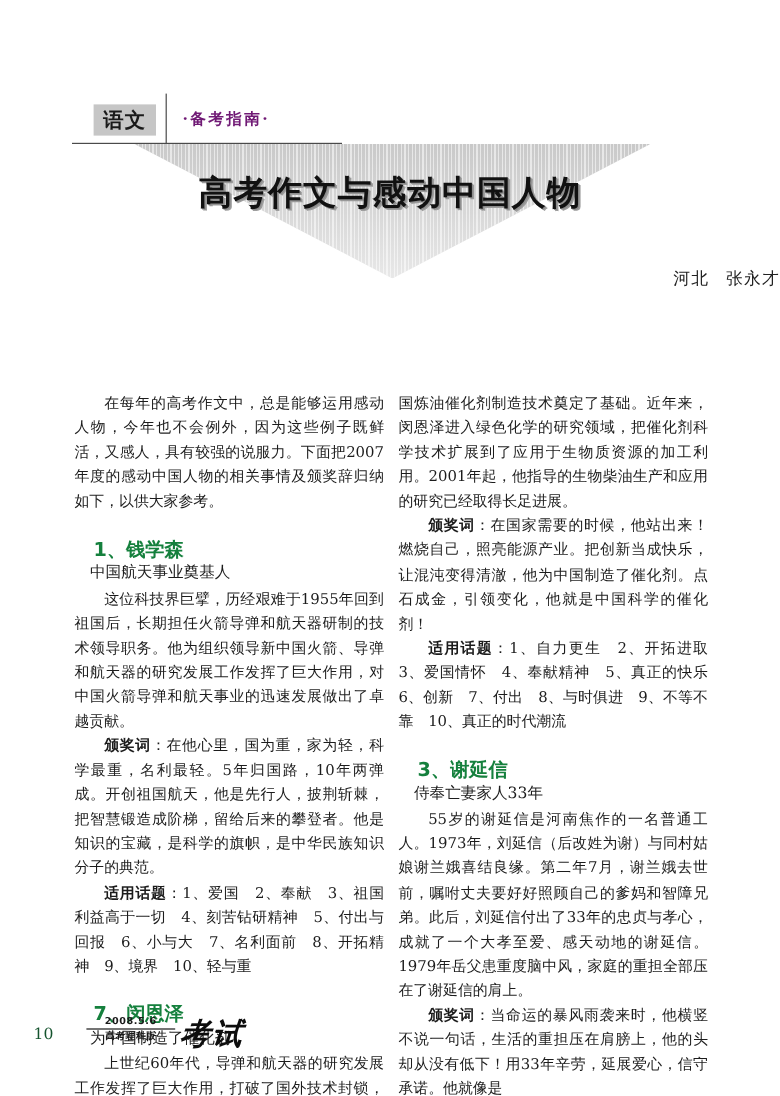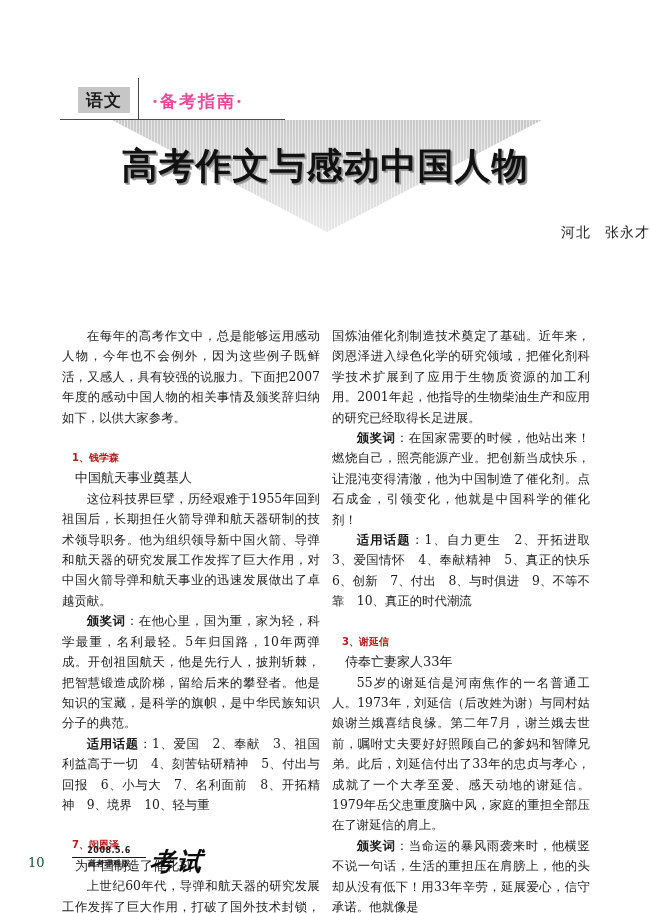--- a/index.html
+++ b/index.html
@@ -55,23 +55,23 @@
     font-size: 17px;
     letter-spacing: 1px;
     color: #1a1a1a;
   }
   .header-section {
     position: absolute;
     left: 152px;
     top: 54px;
     font-family: "DejaVu Serif", "Liberation Serif", serif;
     font-weight: bold;
-    font-size: 17px;
+    font-size: 13px;
     letter-spacing: 2px;
-    color: #ec4899;
+    color: #701a75;
   }
 
   
   .title-block {
     position: absolute;
     left: 0;
     top: 120px;
     width: 650px;
     height: 140px;
   }
@@ -91,21 +91,21 @@
     clip-path: polygon(0% 0%, 100% 0%, 50% 100%);
   }
   .main-title {
     position: absolute;
     left: 0;
     top: 22px;
     width: 650px;
     text-align: center;
     font-family: "DejaVu Sans", "Liberation Sans", sans-serif;
     font-weight: bold;
-    font-size: 36px;
+    font-size: 28px;
     letter-spacing: 1px;
     color: #111111;
     text-shadow: 1px 1px 0 #8d8d8d, 2px 2px 0 #9e9e9e;
   }
   .byline {
     position: absolute;
     left: 0;
     top: 104px;
     width: 650px;
     text-align: right;
@@ -140,24 +140,24 @@
     color: #1c1c1c;
     text-align: justify;
     text-justify: inter-ideograph;
     margin: 0;
   }
   .para.indent { text-indent: 2em; }
   .para .lbl { font-weight: bold; }
   .sec-title {
     font-family: "DejaVu Sans", "Liberation Sans", sans-serif;
     font-weight: bold;
-    font-size: 10px;
+    font-size: 16px;
     line-height: 20.4px;
     text-indent: 1em;
-    color: #b91c1c;
+    color: #15803d;
     margin: 0;
   }
   .sec-sub {
     font-family: "DejaVu Serif", "Liberation Serif", serif;
     font-size: 13px;
     line-height: 20.4px;
     text-indent: 1em;
     color: #1c1c1c;
     margin: 0;
   }

